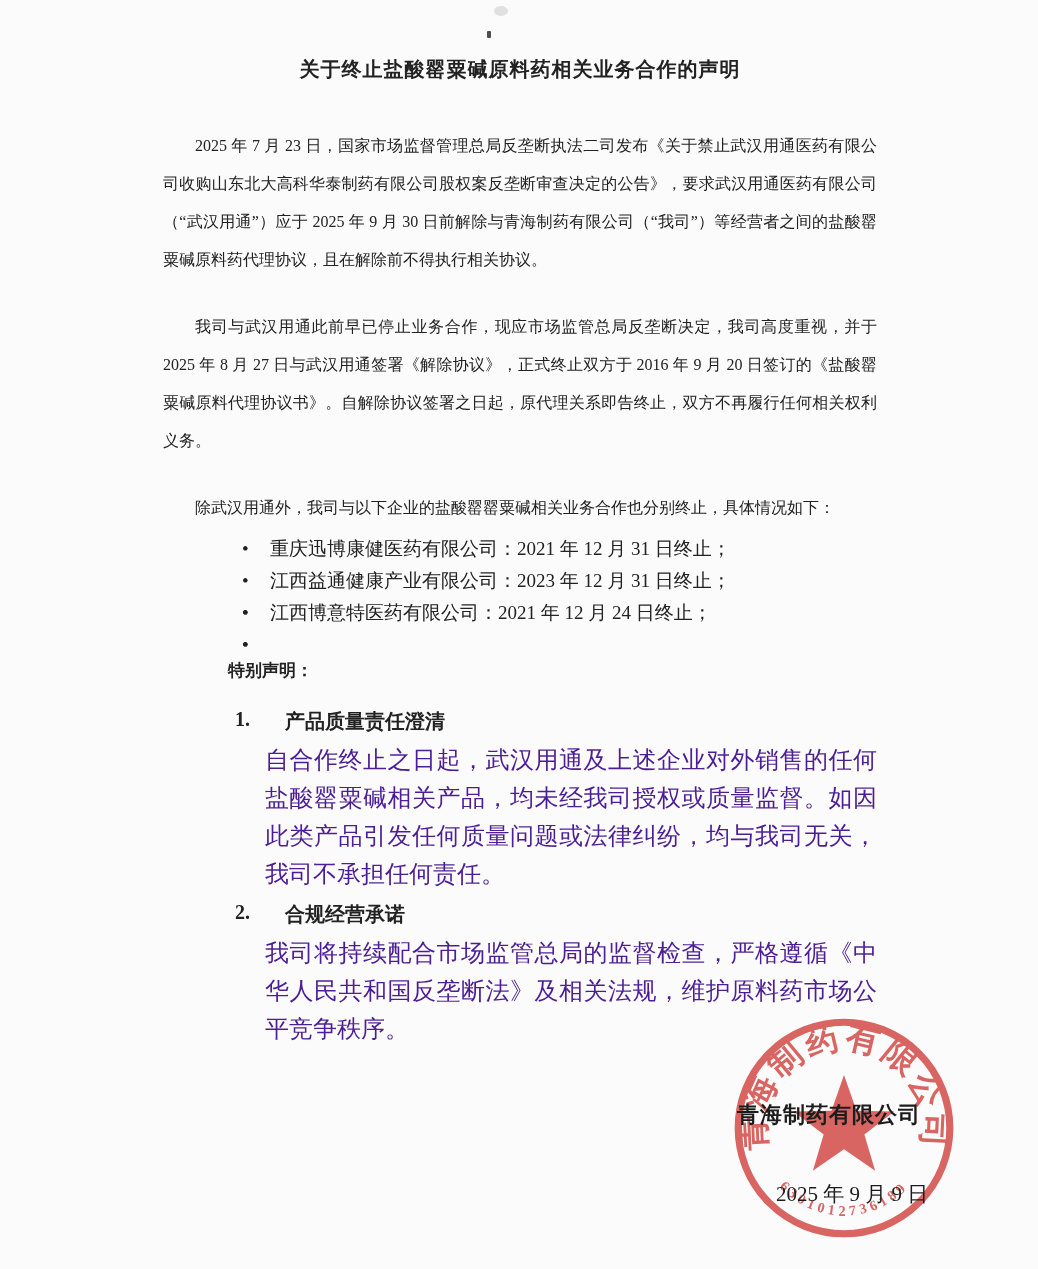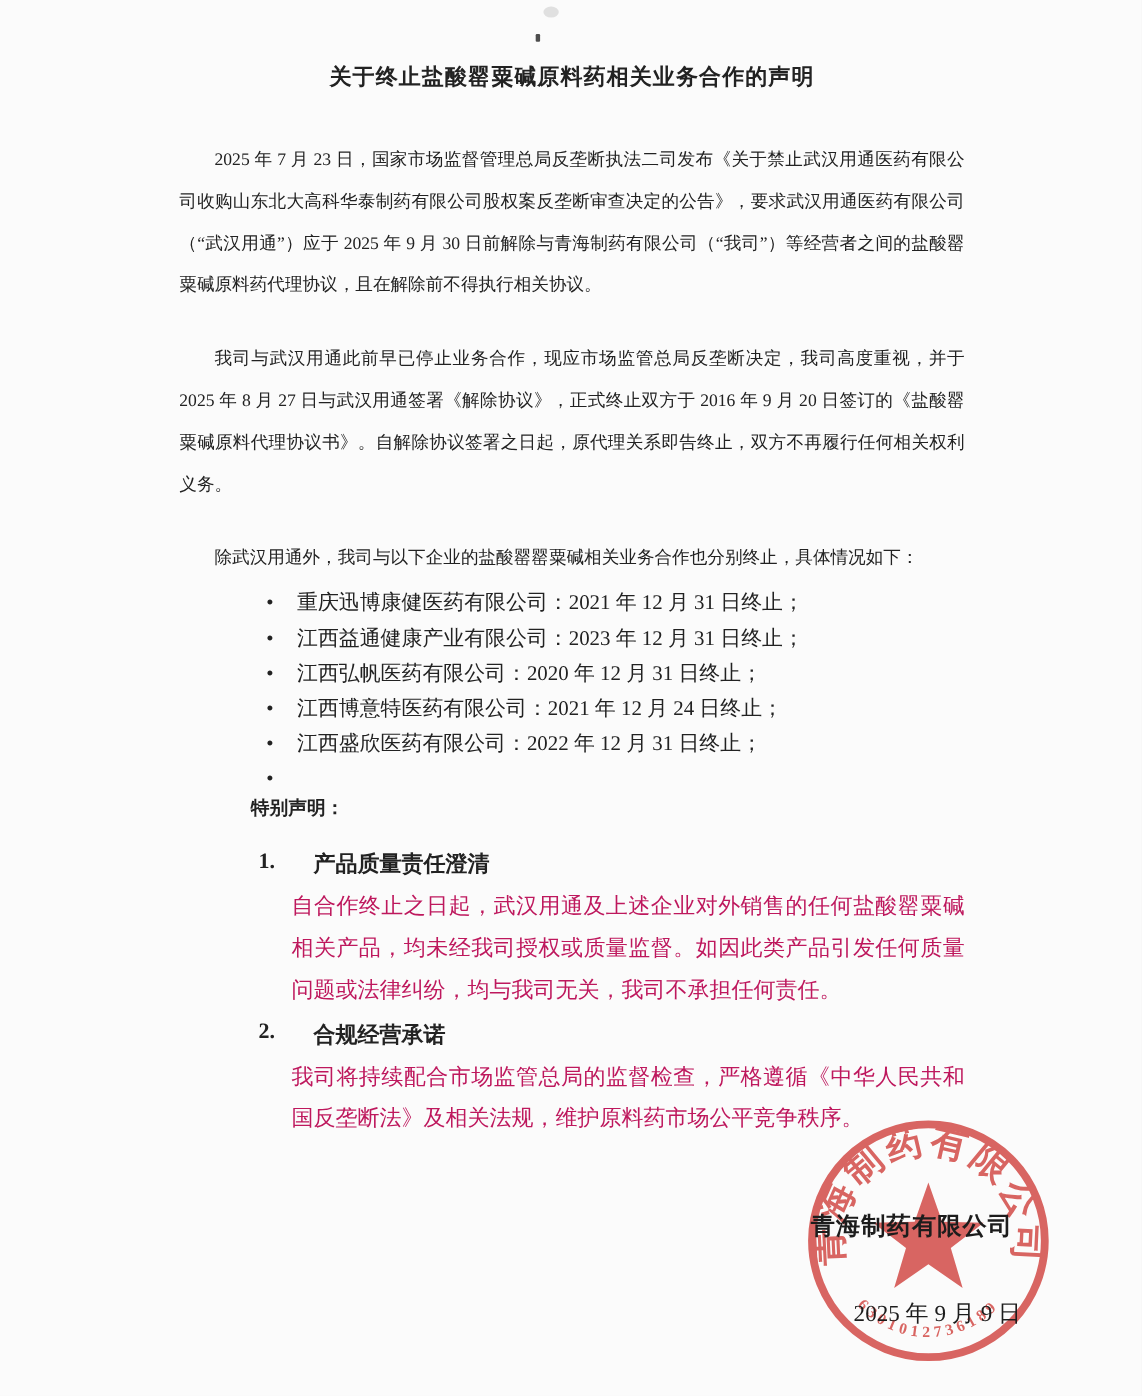--- a/index.html
+++ b/index.html
@@ -69,24 +69,24 @@
     font-size:20px;
     color:#222;
   }
   .num-item-head .num{
     width:50px;
     font-family:"Liberation Serif","DejaVu Serif",serif;
   }
   .item-body{
     margin:0 0 8px 102px;
     width:612px;
-    font-size:20px;
+    font-size:24px;
     line-height:38px;
     text-align:justify;
-    color:#be185d;
+    color:#4c1d95;
   }
   .sig-company{
     position:absolute;
     left:737px;top:1100px;
     z-index:3;
     font-size:22px;
     font-weight:bold;
     letter-spacing:1px;
     color:#1c1c1c;
   }
@@ -133,23 +133,23 @@
 
     <h1 class="doc-title">关于终止盐酸罂粟碱原料药相关业务合作的声明</h1>
 
     <p class="para">2025 年 7 月 23 日，国家市场监督管理总局反垄断执法二司发布《关于禁止武汉用通医药有限公司收购山东北大高科华泰制药有限公司股权案反垄断审查决定的公告》，要求武汉用通医药有限公司（“武汉用通”）应于 2025 年 9 月 30 日前解除与青海制药有限公司（“我司”）等经营者之间的盐酸罂粟碱原料药代理协议，且在解除前不得执行相关协议。</p>
     <p class="para">我司与武汉用通此前早已停止业务合作，现应市场监管总局反垄断决定，我司高度重视，并于 2025 年 8 月 27 日与武汉用通签署《解除协议》，正式终止双方于 2016 年 9 月 20 日签订的《盐酸罂粟碱原料代理协议书》。自解除协议签署之日起，原代理关系即告终止，双方不再履行任何相关权利义务。</p>
     <p class="para last">除武汉用通外，我司与以下企业的盐酸罂罂粟碱相关业务合作也分别终止，具体情况如下：</p>
 
     <ul class="term-list">
       <li><span class="bullet">•</span><span>重庆迅博康健医药有限公司：2021 年 12 月 31 日终止；</span></li>
       <li><span class="bullet">•</span><span>江西益通健康产业有限公司：2023 年 12 月 31 日终止；</span></li>
-      <li><span class="bullet">•</span><span>江西弘帆医药有限公司：2020 年 12 月 31 日终止；</span></li>
+      <li><span class="bullet">•</span></li>
       <li><span class="bullet">•</span><span>江西博意特医药有限公司：2021 年 12 月 24 日终止；</span></li>
-      <li><span class="bullet">•</span><span>江西盛欣医药有限公司：2022 年 12 月 31 日终止；</span></li>
+      <li><span class="bullet">•</span></li>
       <li><span class="bullet">•</span></li>
     </ul>
 
     <div class="special-heading">特别声明：</div>
 
     <div class="num-item-head">
       <span class="num">1.</span>
       <span>产品质量责任澄清</span>
     </div>
     <div class="item-body">自合作终止之日起，武汉用通及上述企业对外销售的任何盐酸罂粟碱相关产品，均未经我司授权或质量监督。如因此类产品引发任何质量问题或法律纠纷，均与我司无关，我司不承担任何责任。</div>

